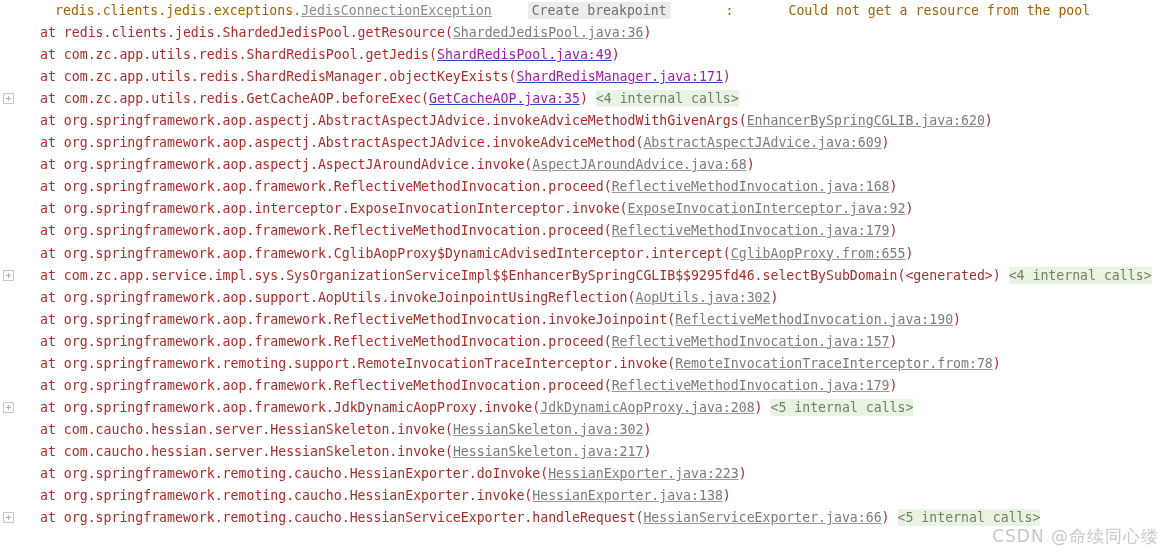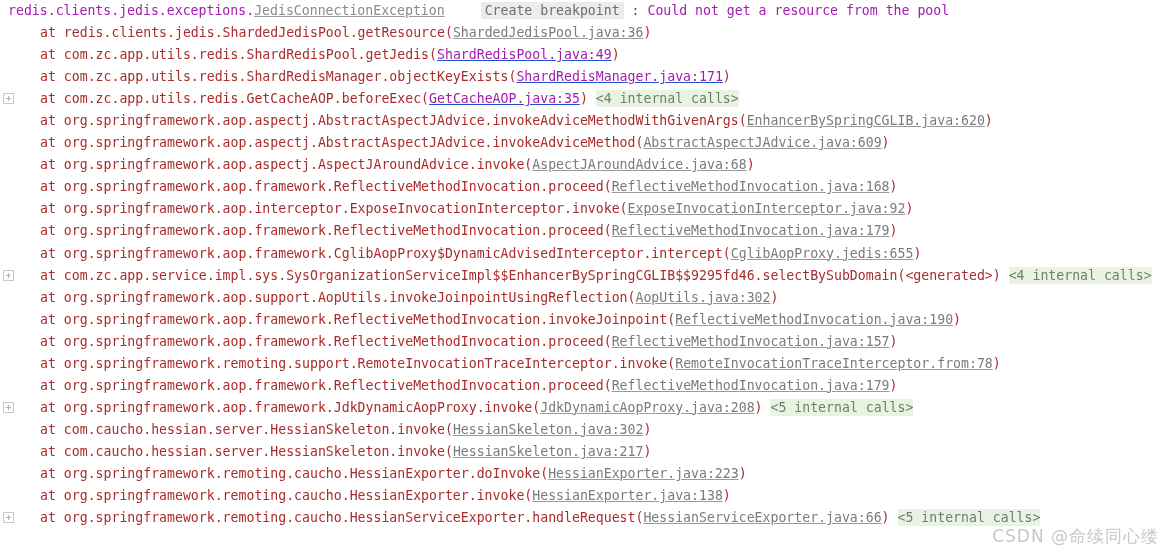--- a/index.html
+++ b/index.html
@@ -66,21 +66,22 @@
   .indent {
     display: inline-block;
     width: 32px;
   }
 
   .txt {
     color: #aa2c2c;
   }
 
   .exc-head {
-    color: #a21caf;
+    color: #a16207;
+    margin-left: 47px;
   }
 
   .lnk-lib {
     color: #7b7b7b;
     text-decoration: underline;
     text-decoration-color: #9a9a9a;
     cursor: pointer;
   }
 
   .lnk-proj {
@@ -139,21 +140,21 @@
       <div class="stack-line"><span class="indent"></span><span class="txt">at </span><span class="txt">redis.clients.jedis.ShardedJedisPool.getResource(</span><span class="lnk-lib">ShardedJedisPool.java:36</span><span class="txt">)</span></div>
       <div class="stack-line"><span class="indent"></span><span class="txt">at </span><span class="txt">com.zc.app.utils.redis.ShardRedisPool.getJedis(</span><span class="lnk-proj">ShardRedisPool.java:49</span><span class="txt">)</span></div>
       <div class="stack-line"><span class="indent"></span><span class="txt">at </span><span class="txt">com.zc.app.utils.redis.ShardRedisManager.objectKeyExists(</span><span class="lnk-proj">ShardRedisManager.java:171</span><span class="txt">)</span></div>
       <div class="stack-line"><span class="gutter"></span><span class="indent"></span><span class="txt">at </span><span class="txt">com.zc.app.utils.redis.GetCacheAOP.beforeExec(</span><span class="lnk-proj">GetCacheAOP.java:35</span><span class="txt">)</span><span> </span><span class="internal-calls">&lt;4 internal calls&gt;</span></div>
       <div class="stack-line"><span class="indent"></span><span class="txt">at </span><span class="txt">org.springframework.aop.aspectj.AbstractAspectJAdvice.invokeAdviceMethodWithGivenArgs(</span><span class="lnk-lib">EnhancerBySpringCGLIB.java:620</span><span class="txt">)</span></div>
       <div class="stack-line"><span class="indent"></span><span class="txt">at </span><span class="txt">org.springframework.aop.aspectj.AbstractAspectJAdvice.invokeAdviceMethod(</span><span class="lnk-lib">AbstractAspectJAdvice.java:609</span><span class="txt">)</span></div>
       <div class="stack-line"><span class="indent"></span><span class="txt">at </span><span class="txt">org.springframework.aop.aspectj.AspectJAroundAdvice.invoke(</span><span class="lnk-lib">AspectJAroundAdvice.java:68</span><span class="txt">)</span></div>
       <div class="stack-line"><span class="indent"></span><span class="txt">at </span><span class="txt">org.springframework.aop.framework.ReflectiveMethodInvocation.proceed(</span><span class="lnk-lib">ReflectiveMethodInvocation.java:168</span><span class="txt">)</span></div>
       <div class="stack-line"><span class="indent"></span><span class="txt">at </span><span class="txt">org.springframework.aop.interceptor.ExposeInvocationInterceptor.invoke(</span><span class="lnk-lib">ExposeInvocationInterceptor.java:92</span><span class="txt">)</span></div>
       <div class="stack-line"><span class="indent"></span><span class="txt">at </span><span class="txt">org.springframework.aop.framework.ReflectiveMethodInvocation.proceed(</span><span class="lnk-lib">ReflectiveMethodInvocation.java:179</span><span class="txt">)</span></div>
-      <div class="stack-line"><span class="indent"></span><span class="txt">at </span><span class="txt">org.springframework.aop.framework.CglibAopProxy$DynamicAdvisedInterceptor.intercept(</span><span class="lnk-lib">CglibAopProxy.jedis:655</span><span class="txt">)</span></div>
+      <div class="stack-line"><span class="indent"></span><span class="txt">at </span><span class="txt">org.springframework.aop.framework.CglibAopProxy$DynamicAdvisedInterceptor.intercept(</span><span class="lnk-lib">CglibAopProxy.from:655</span><span class="txt">)</span></div>
       <div class="stack-line"><span class="gutter"></span><span class="indent"></span><span class="txt">at </span><span class="txt">com.zc.app.service.impl.sys.SysOrganizationServiceImpl$$EnhancerBySpringCGLIB$$9295fd46.selectBySubDomain(&lt;generated&gt;)</span><span> </span><span class="internal-calls">&lt;4 internal calls&gt;</span></div>
       <div class="stack-line"><span class="indent"></span><span class="txt">at </span><span class="txt">org.springframework.aop.support.AopUtils.invokeJoinpointUsingReflection(</span><span class="lnk-lib">AopUtils.java:302</span><span class="txt">)</span></div>
       <div class="stack-line"><span class="indent"></span><span class="txt">at </span><span class="txt">org.springframework.aop.framework.ReflectiveMethodInvocation.invokeJoinpoint(</span><span class="lnk-lib">ReflectiveMethodInvocation.java:190</span><span class="txt">)</span></div>
       <div class="stack-line"><span class="indent"></span><span class="txt">at </span><span class="txt">org.springframework.aop.framework.ReflectiveMethodInvocation.proceed(</span><span class="lnk-lib">ReflectiveMethodInvocation.java:157</span><span class="txt">)</span></div>
       <div class="stack-line"><span class="indent"></span><span class="txt">at </span><span class="txt">org.springframework.remoting.support.RemoteInvocationTraceInterceptor.invoke(</span><span class="lnk-lib">RemoteInvocationTraceInterceptor.from:78</span><span class="txt">)</span></div>
       <div class="stack-line"><span class="indent"></span><span class="txt">at </span><span class="txt">org.springframework.aop.framework.ReflectiveMethodInvocation.proceed(</span><span class="lnk-lib">ReflectiveMethodInvocation.java:179</span><span class="txt">)</span></div>
       <div class="stack-line"><span class="gutter"></span><span class="indent"></span><span class="txt">at </span><span class="txt">org.springframework.aop.framework.JdkDynamicAopProxy.invoke(</span><span class="lnk-lib">JdkDynamicAopProxy.java:208</span><span class="txt">)</span><span> </span><span class="internal-calls">&lt;5 internal calls&gt;</span></div>
       <div class="stack-line"><span class="indent"></span><span class="txt">at </span><span class="txt">com.caucho.hessian.server.HessianSkeleton.invoke(</span><span class="lnk-lib">HessianSkeleton.java:302</span><span class="txt">)</span></div>
       <div class="stack-line"><span class="indent"></span><span class="txt">at </span><span class="txt">com.caucho.hessian.server.HessianSkeleton.invoke(</span><span class="lnk-lib">HessianSkeleton.java:217</span><span class="txt">)</span></div>
       <div class="stack-line"><span class="indent"></span><span class="txt">at </span><span class="txt">org.springframework.remoting.caucho.HessianExporter.doInvoke(</span><span class="lnk-lib">HessianExporter.java:223</span><span class="txt">)</span></div>

